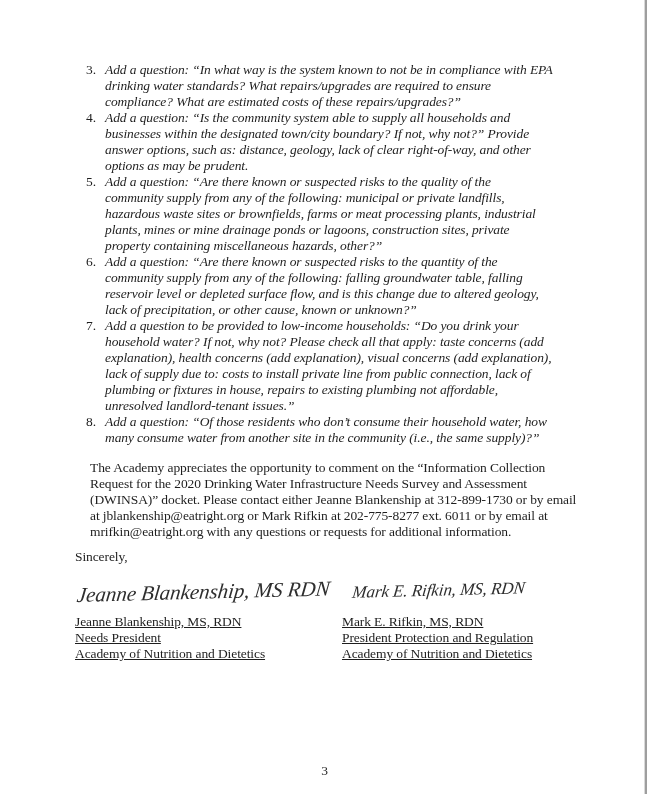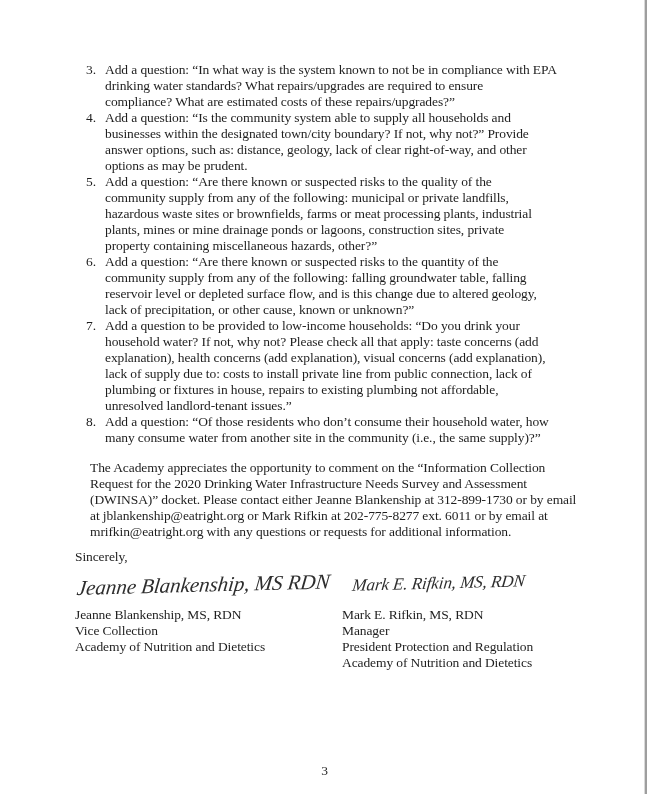--- a/index.html
+++ b/index.html
@@ -25,26 +25,26 @@
     letter-spacing: -0.1px;
   }
   .qlist { margin: 0; padding: 0; }
   .li { display: flex; }
   .li .num {
     flex: 0 0 30px;
     width: 30px;
     padding-left: 11px;
     box-sizing: border-box;
   }
-  .li .txt { white-space: pre-line; }
+  .li .txt { white-space: pre-line; font-style: italic; }
   .closing {
     margin: 14px 0 0 15px;
     white-space: pre-line;
   }
-  .valediction { margin: 9px 0 5px 0; }
+  .valediction { margin: 9px 0 12px 0; }
   .sigrow { display: flex; margin-top: 5px; }
   .sigcol { width: 267px; }
   .sigcol.right { width: auto; }
   .script {
     font-style: italic;
     color: #2e2e2e;
     white-space: nowrap;
     transform: skewX(-8deg) rotate(-1.5deg);
     transform-origin: left bottom;
   }
@@ -52,21 +52,21 @@
     font-size: 21px;
     height: 37px;
     line-height: 36px;
   }
   .script.mark {
     font-size: 17px;
     height: 37px;
     line-height: 32px;
     padding-left: 8px;
   }
-  .sigline { line-height: 16px; }
+  .sigline { line-height: 16px; text-decoration: underline; }
   .pagenum {
     position: absolute;
     left: 0; right: 0; top: 763px;
     text-align: center;
     font-size: 13.5px;
   }
   .edge {
     position: absolute;
     top: 0; bottom: 0;
     left: 644px;
@@ -131,27 +131,26 @@
 (DWINSA)” docket. Please contact either Jeanne Blankenship at 312-899-1730 or by email
 at jblankenship@eatright.org or Mark Rifkin at 202-775-8277 ext. 6011 or by email at
 mrifkin@eatright.org with any questions or requests for additional information.</p>
 
     <p class="valediction">Sincerely,</p>
 
     <div class="sigrow">
       <div class="sigcol">
         <div class="script jeanne">Jeanne Blankenship, MS RDN</div>
         <div class="sigline">Jeanne Blankenship, MS, RDN</div>
-        <div class="sigline">Vice Collection</div>
+        <div class="sigline">Needs President</div>
         <div class="sigline">Academy of Nutrition and Dietetics</div>
       </div>
       <div class="sigcol right">
         <div class="script mark">Mark E. Rifkin, MS, RDN</div>
         <div class="sigline">Mark E. Rifkin, MS, RDN</div>
-        <div class="sigline">Manager</div>
         <div class="sigline">President Protection and Regulation</div>
         <div class="sigline">Academy of Nutrition and Dietetics</div>
       </div>
     </div>
 
   </div>
 
   <div class="pagenum">3</div>
   <div class="edge"></div>
 </div>

